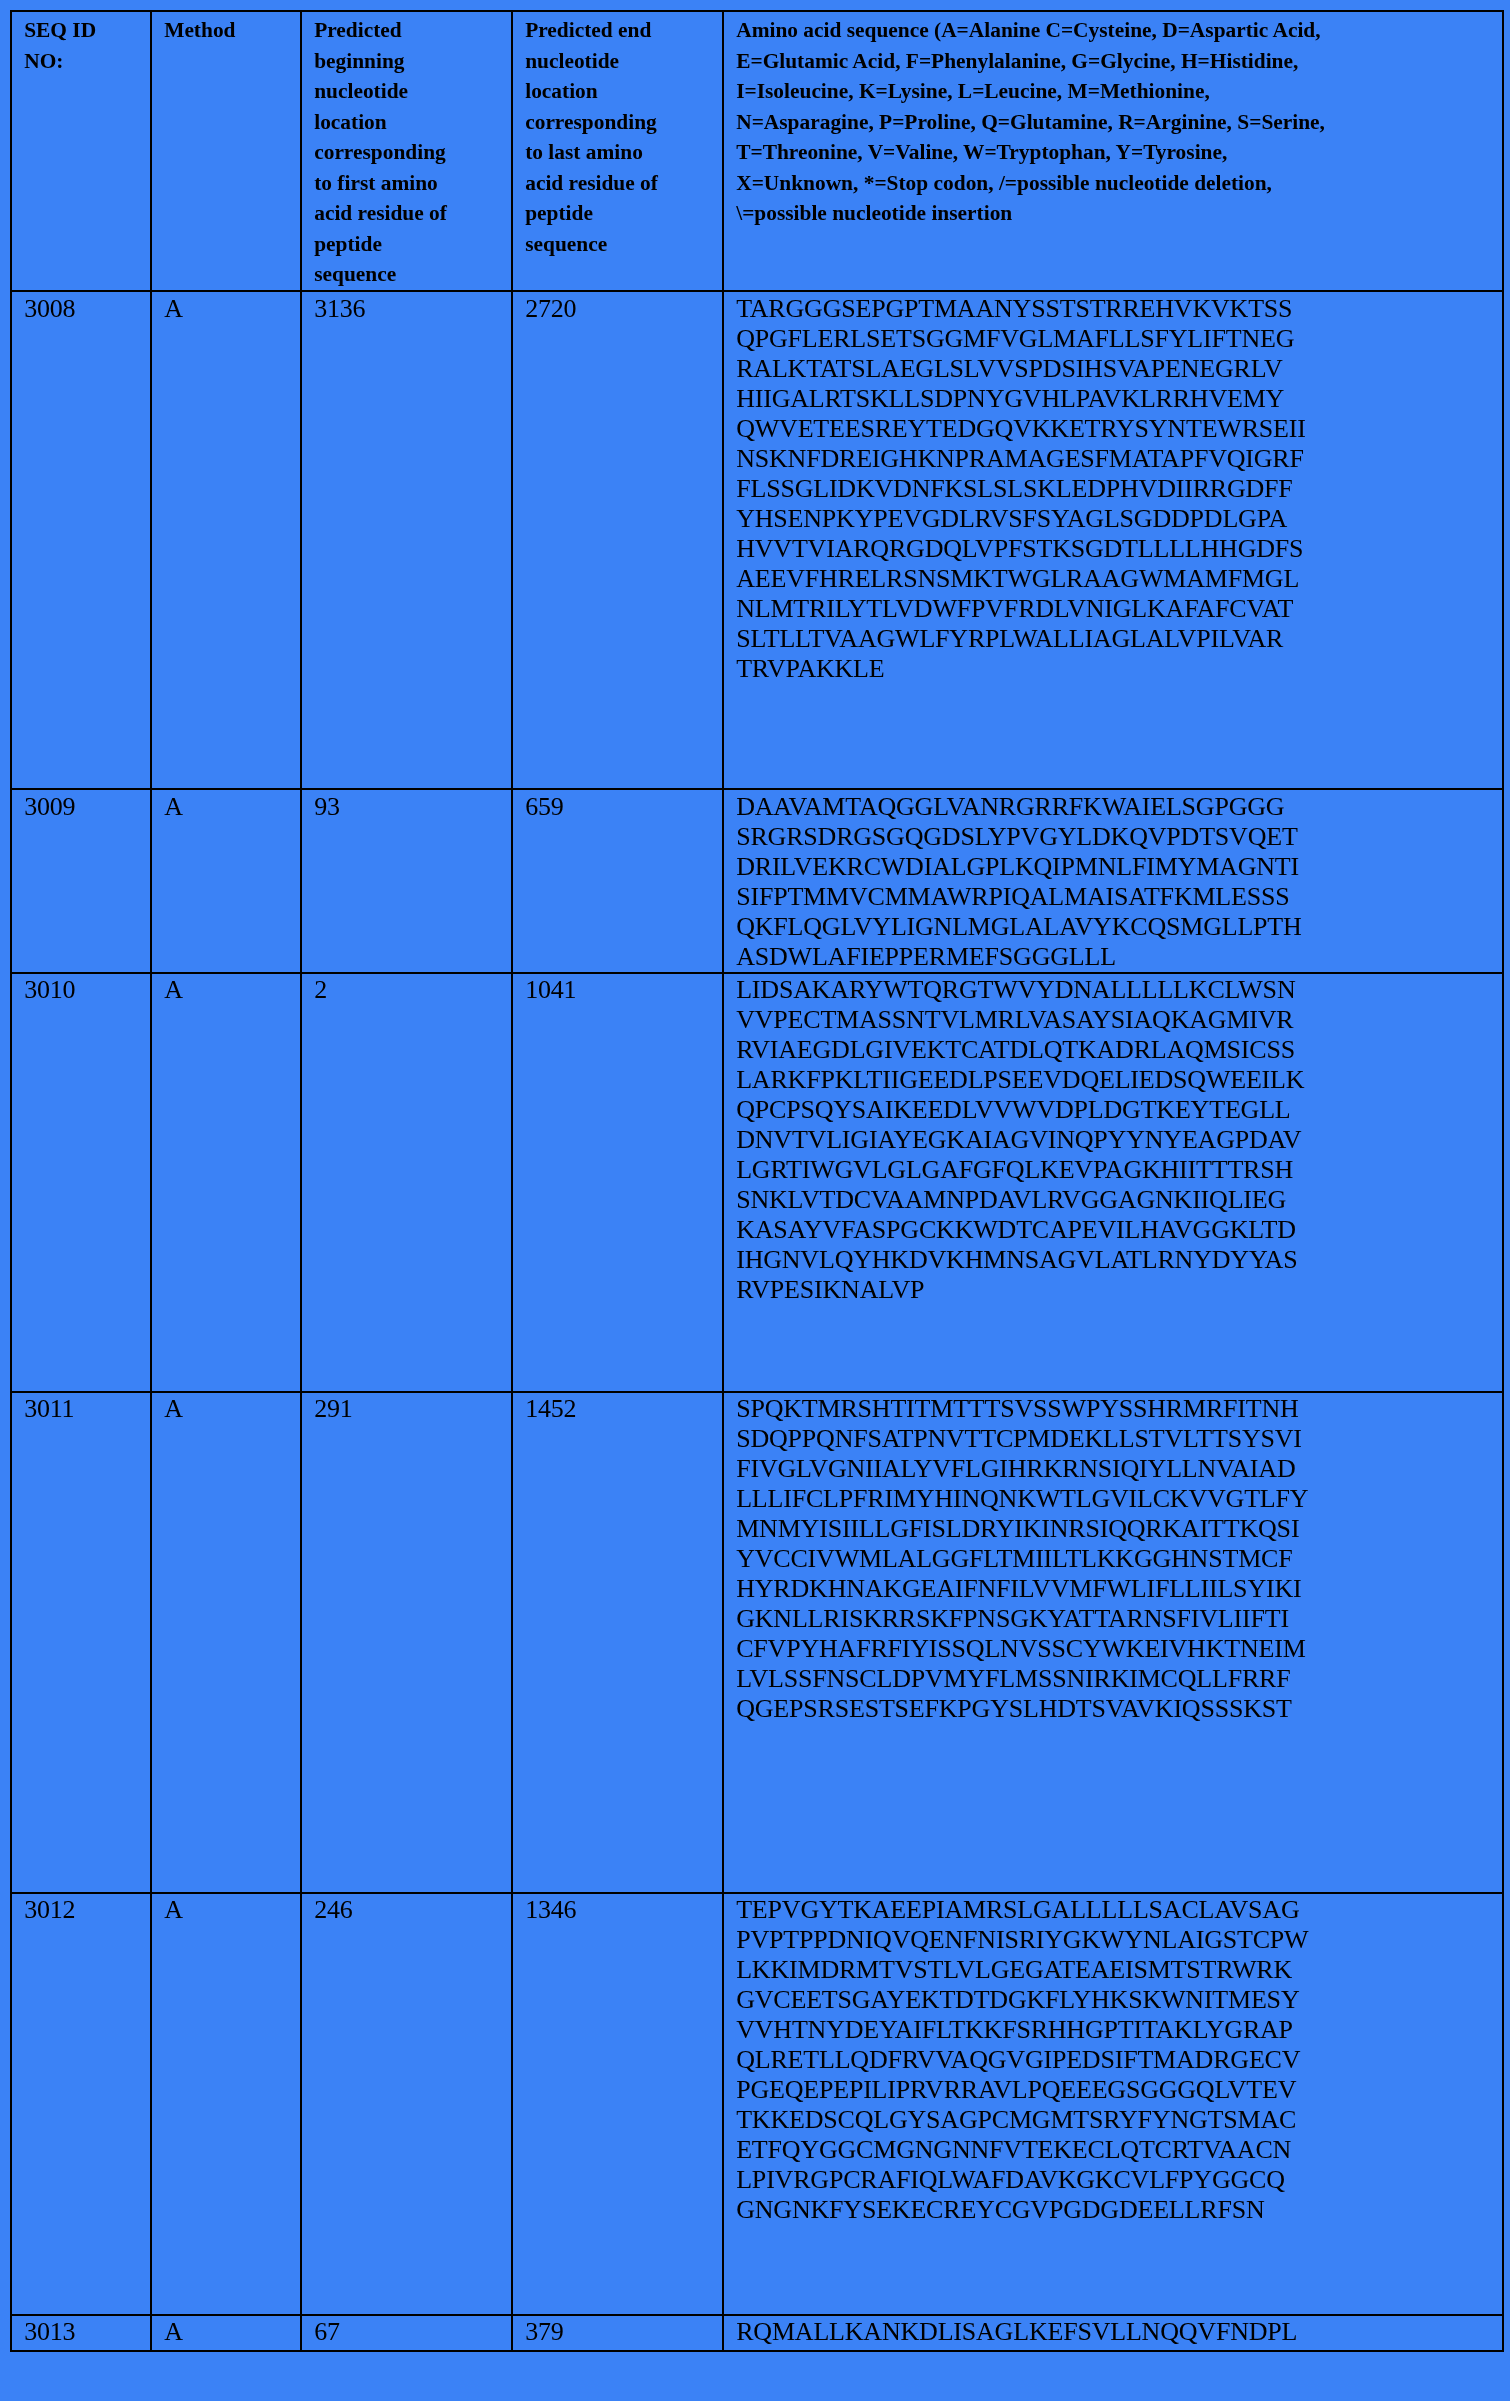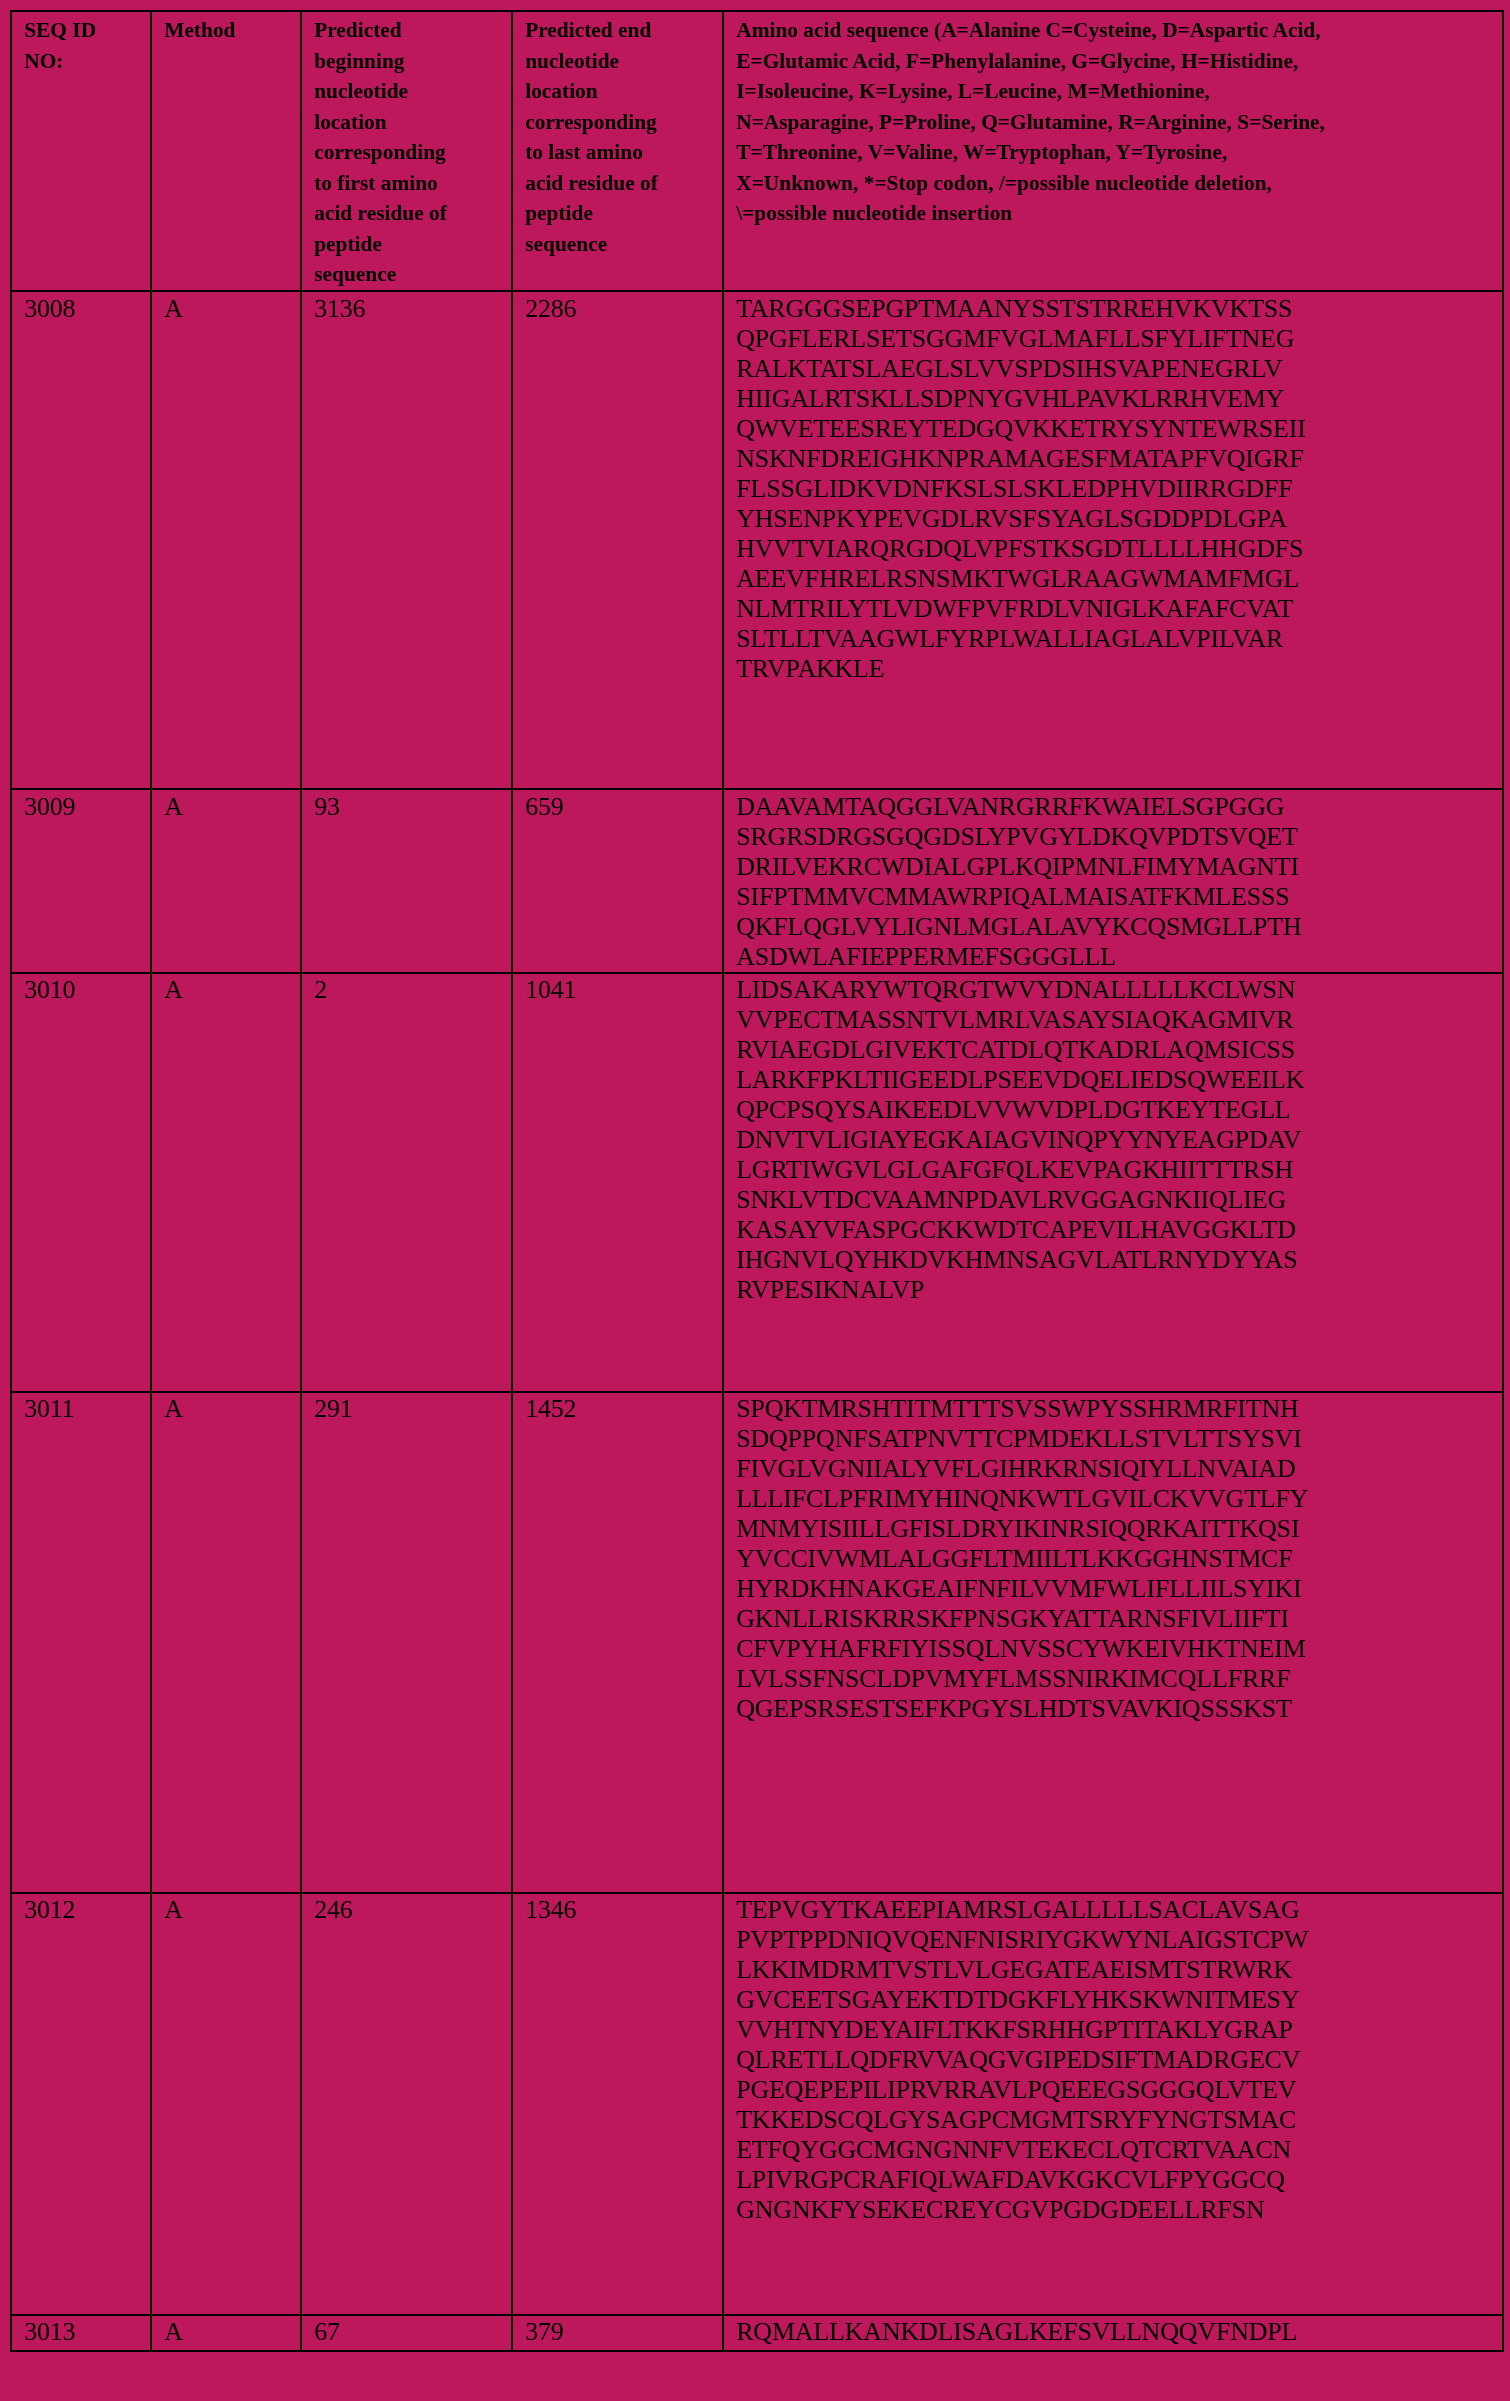--- a/index.html
+++ b/index.html
@@ -1,17 +1,17 @@
 <!DOCTYPE html>
 <html style="font-size:12.7px"><head>
 <meta charset="utf-8">
 <style>
   html, body { margin: 0; padding: 0; background: #ffffff; }
   body { width: 1510px; height: 2401px; position: relative; overflow: hidden; }
-  .page { position: absolute; left: 0; top: 0; width: 1510px; height: 2401px; background: #be185d; }
+  .page { position: absolute; left: 0; top: 0; width: 1510px; height: 2401px; background: #3b82f6; }
   table.seq {
     position: absolute; left: 9.5px; top: 10.3px;
     width: 1491px;
     border-collapse: collapse;
     table-layout: fixed;
     font-family: "Liberation Serif", "DejaVu Serif", serif;
     color: #000;
   }
   table.seq td, table.seq th {
     border: 2.4px solid #000;
@@ -97,21 +97,21 @@
           <span class="hdr-line">X=Unknown, *=Stop codon, /=possible nucleotide deletion,</span>
           <span class="hdr-line">\=possible nucleotide insertion</span>
         </th>
       </tr>
     </thead>
     <tbody id="rows">
         <tr class="r3008">
           <td>3008</td>
           <td>A</td>
           <td>3136</td>
-          <td>2286</td>
+          <td>2720</td>
           <td class="seqcell"><span class="seqline">TARGGGSEPGPTMAANYSSTSTRREHVKVKTSS</span><span class="seqline">QPGFLERLSETSGGMFVGLMAFLLSFYLIFTNEG</span><span class="seqline">RALKTATSLAEGLSLVVSPDSIHSVAPENEGRLV</span><span class="seqline">HIIGALRTSKLLSDPNYGVHLPAVKLRRHVEMY</span><span class="seqline">QWVETEESREYTEDGQVKKETRYSYNTEWRSEII</span><span class="seqline">NSKNFDREIGHKNPRAMAGESFMATAPFVQIGRF</span><span class="seqline">FLSSGLIDKVDNFKSLSLSKLEDPHVDIIRRGDFF</span><span class="seqline">YHSENPKYPEVGDLRVSFSYAGLSGDDPDLGPA</span><span class="seqline">HVVTVIARQRGDQLVPFSTKSGDTLLLLHHGDFS</span><span class="seqline">AEEVFHRELRSNSMKTWGLRAAGWMAMFMGL</span><span class="seqline">NLMTRILYTLVDWFPVFRDLVNIGLKAFAFCVAT</span><span class="seqline">SLTLLTVAAGWLFYRPLWALLIAGLALVPILVAR</span><span class="seqline">TRVPAKKLE</span></td>
         </tr>
         <tr class="r3009">
           <td>3009</td>
           <td>A</td>
           <td>93</td>
           <td>659</td>
           <td class="seqcell"><span class="seqline">DAAVAMTAQGGLVANRGRRFKWAIELSGPGGG</span><span class="seqline">SRGRSDRGSGQGDSLYPVGYLDKQVPDTSVQET</span><span class="seqline">DRILVEKRCWDIALGPLKQIPMNLFIMYMAGNTI</span><span class="seqline">SIFPTMMVCMMAWRPIQALMAISATFKMLESSS</span><span class="seqline">QKFLQGLVYLIGNLMGLALAVYKCQSMGLLPTH</span><span class="seqline">ASDWLAFIEPPERMEFSGGGLLL</span></td>
         </tr>
         <tr class="r3010">

